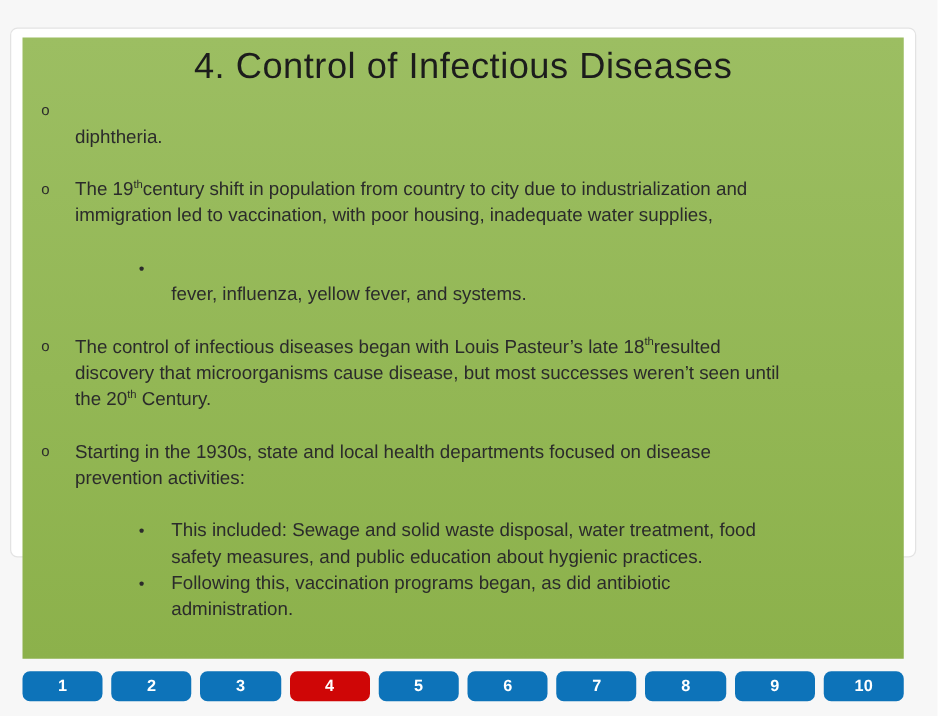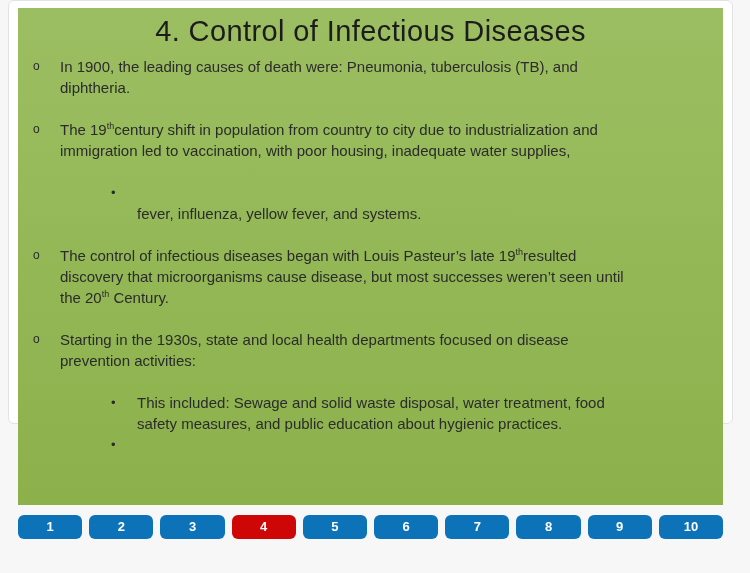--- a/index.html
+++ b/index.html
@@ -5,21 +5,21 @@
   * { box-sizing: border-box; }
   html,body { margin:0; padding:0; }
   body {
     width:750px; height:573px;
     background:#f7f7f7;
     font-family:"Liberation Sans", sans-serif;
     position:relative;
     overflow:hidden;
   }
   .card {
-    position:absolute; left:8px; top:0;
+    position:absolute; left:8px; top:22px;
     width:725px; height:424px;
     background:#ffffff;
     border:1px solid #e3e3e3;
     border-radius:6px;
     padding:7px 9px 5px 9px;
   }
   .slide {
     width:100%; height:497px;
     background:linear-gradient(180deg,#9cbe62 0%, #93b755 55%, #8cb14b 100%);
     color:#2b2b2b;
@@ -71,44 +71,45 @@
 </style>
 </head>
 <body>
 
 <div class="card">
   <div class="slide">
     <div class="slide-title">4. Control of Infectious Diseases</div>
     <div class="slide-body">
         <div class="bullet level1 gap">
           <span class="marker">o</span>
-          <div class="btext"><span>In 1900, the leading causes of death were: Pneumonia, tuberculosis (TB), and</span><br><span>diphtheria.</span></div>
+          <div class="btext"><br><span>diphtheria.</span></div>
         </div>
         <div class="bullet level1 gap">
           <span class="marker">o</span>
           <div class="btext"><span>The 19</span><sup class="sup">th</sup><span>century shift in population from country to city due to industrialization and</span><br><span>immigration led to vaccination, with poor housing, inadequate water supplies,</span><br></div>
         </div>
         <div class="bullet level2 gap">
           <span class="marker">•</span>
           <div class="btext"><br><span>fever, influenza, yellow fever, and systems.</span></div>
         </div>
         <div class="bullet level1 gap">
           <span class="marker">o</span>
-          <div class="btext"><span>The control of infectious diseases began with Louis Pasteur’s late 19</span><sup class="sup">th</sup><span>resulted</span><br><span>discovery that microorganisms cause disease, but most successes weren’t seen until</span><br><span>the 20</span><sup class="sup">th</sup><span> Century.</span></div>
+          <div class="btext"><span>The control of infectious diseases began with Louis Pasteur’s late 18</span><sup class="sup">th</sup><span>resulted</span><br><span>discovery that microorganisms cause disease, but most successes weren’t seen until</span><br><span>the 20</span><sup class="sup">th</sup><span> Century.</span></div>
         </div>
         <div class="bullet level1 gap">
           <span class="marker">o</span>
           <div class="btext"><span>Starting in the 1930s, state and local health departments focused on disease</span><br><span>prevention activities:</span></div>
         </div>
         <div class="bullet level2">
           <span class="marker">•</span>
           <div class="btext"><span>This included: Sewage and solid waste disposal, water treatment, food</span><br><span>safety measures, and public education about hygienic practices.</span></div>
         </div>
         <div class="bullet level2">
           <span class="marker">•</span>
+          <div class="btext"><span>Following this, vaccination programs began, as did antibiotic</span><br><span>administration.</span></div>
         </div>
       </div>
   </div>
   <div class="slide-nav">
       <button class="navbtn">1</button>
       <button class="navbtn">2</button>
       <button class="navbtn">3</button>
       <button class="navbtn active">4</button>
       <button class="navbtn">5</button>
       <button class="navbtn">6</button>

